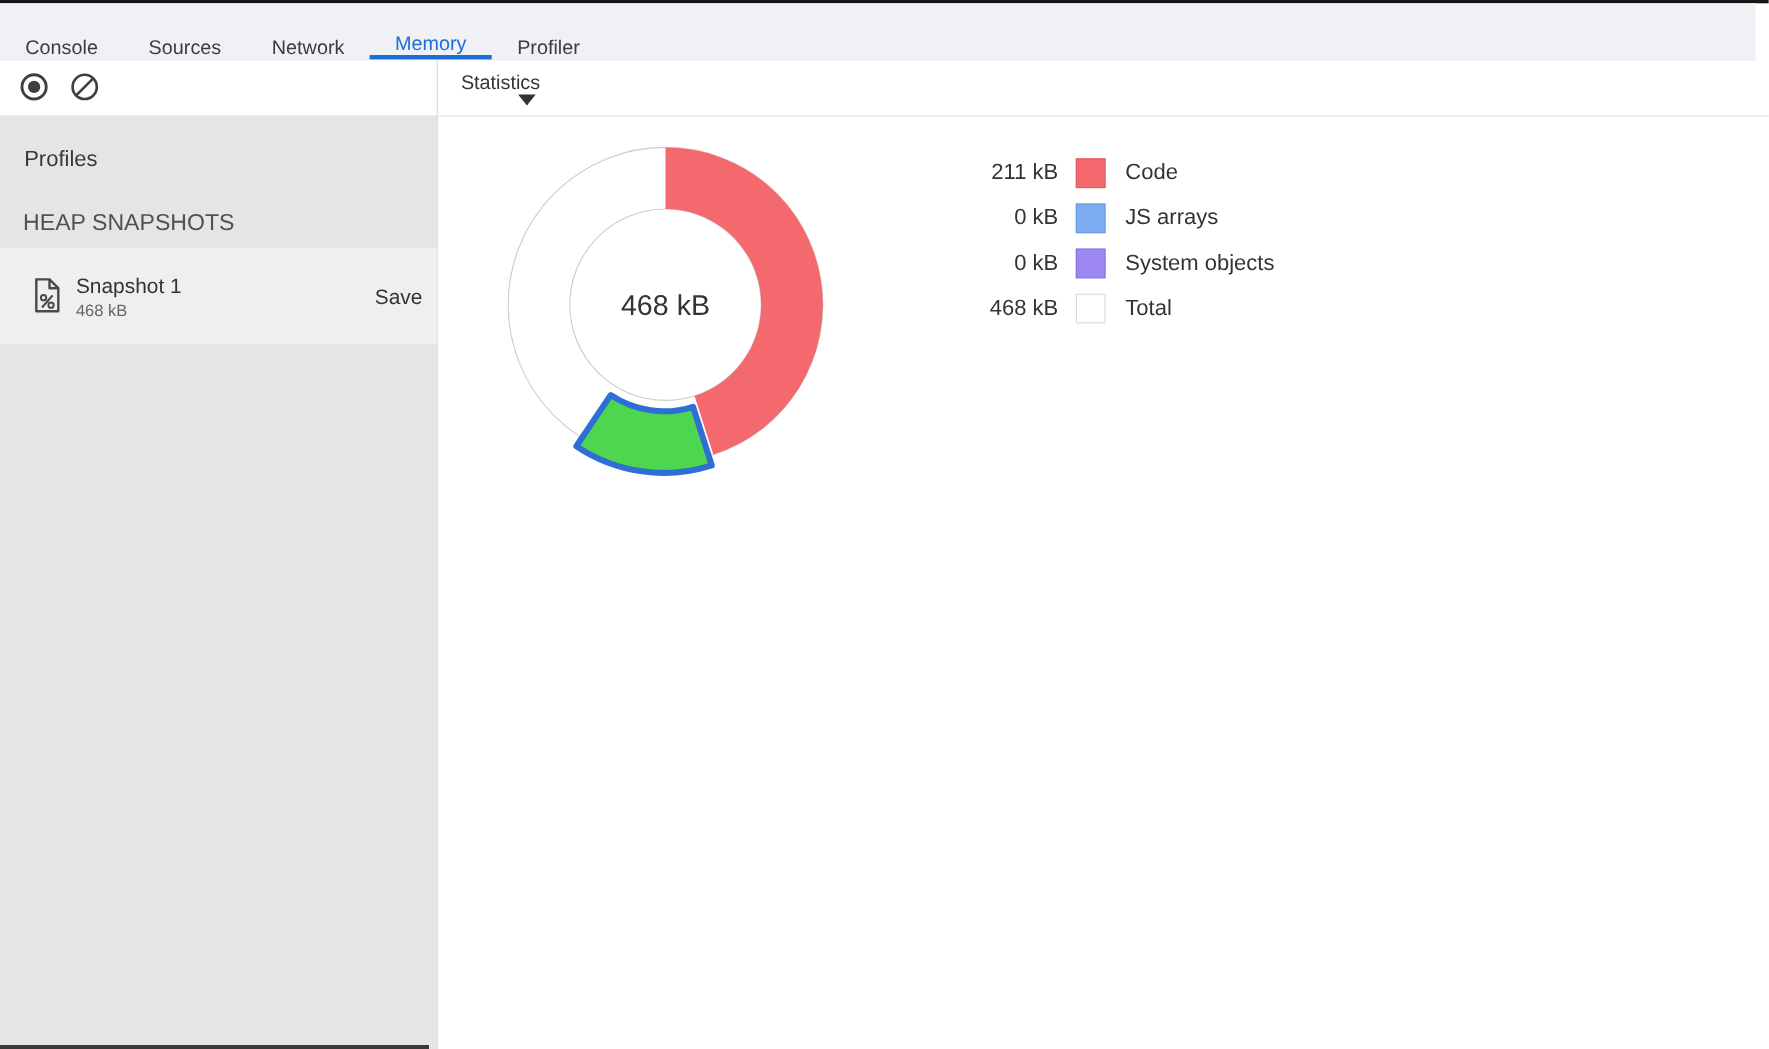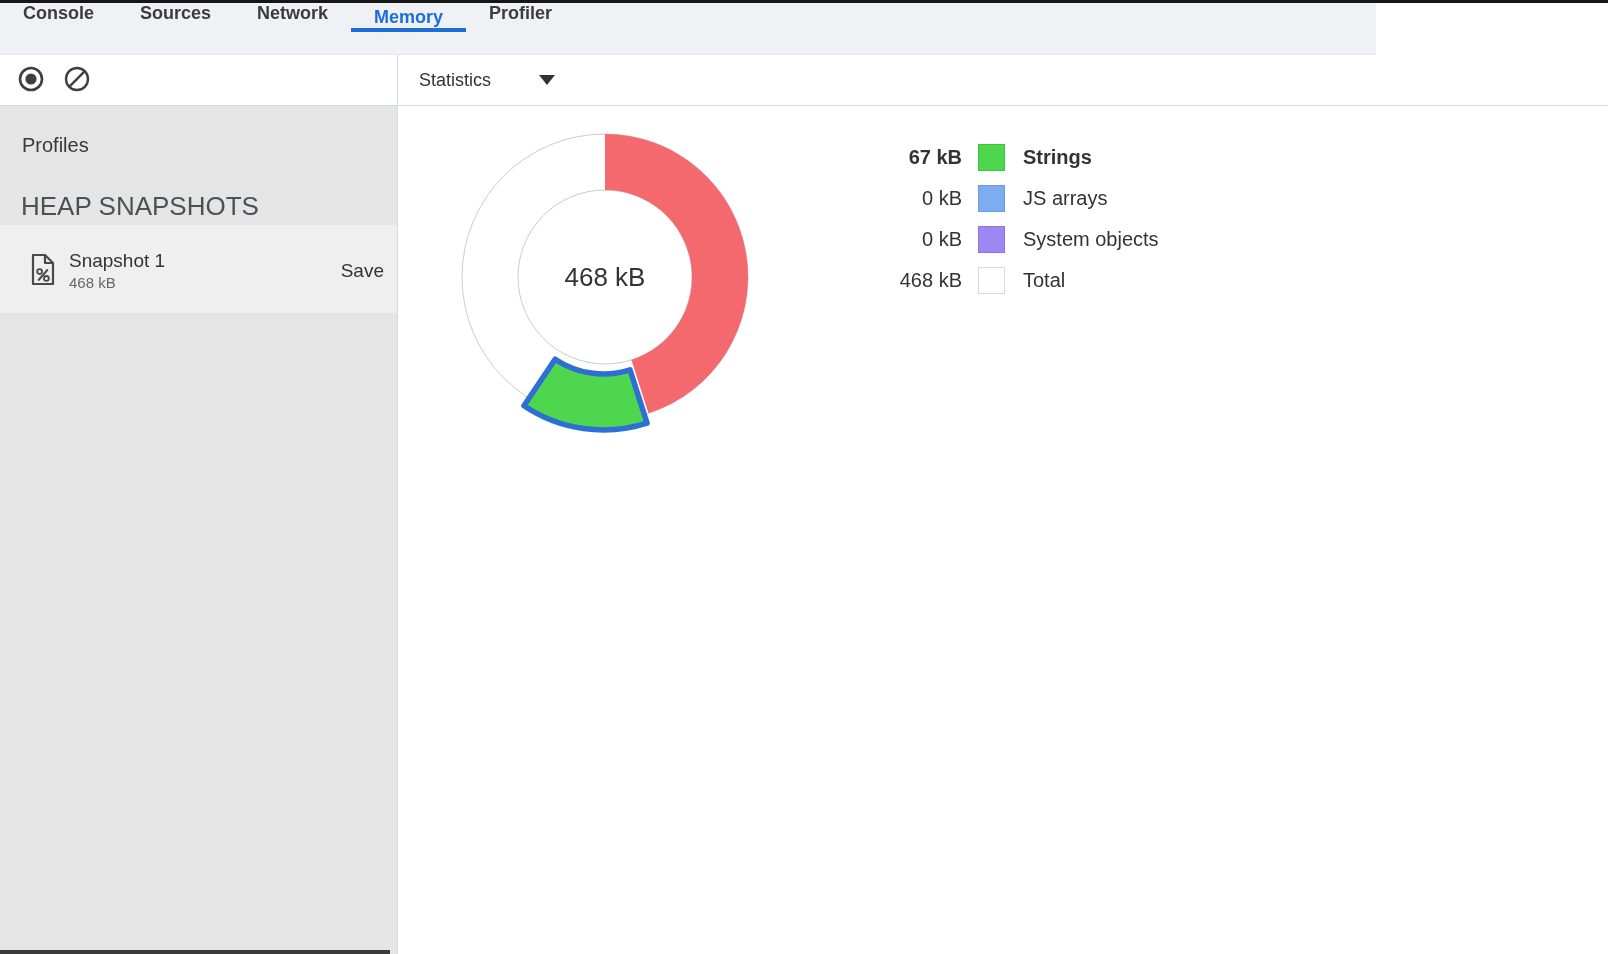--- a/index.html
+++ b/index.html
@@ -6,57 +6,57 @@
   body{
     width:1608px;height:954px;position:relative;overflow:hidden;
     background:#ffffff;font-family:"Liberation Sans",sans-serif;
     -webkit-font-smoothing:antialiased;
   }
   
   .top-strip{position:absolute;top:0;left:0;width:1608px;height:3px;background:#161616;}
 
   
   .tabbar{
-    position:absolute;top:3px;left:0;width:1376px;height:52px;
-    background:#eff1f5;display:flex;align-items:flex-start;
-    border-bottom:1px solid #e2e8f2;box-sizing:border-box;font-weight:bold;
+    position:absolute;top:3px;left:0;width:1596px;height:52px;
+    background:#eff1f5;display:flex;align-items:flex-end;
+    border-bottom:1px solid #e2e8f2;box-sizing:border-box;
   }
   .tab{
     display:flex;align-items:center;padding:0 23px;font-size:18px;color:#3a3d40;
     box-sizing:border-box;cursor:default;
   }
   .tab.active{color:#1a6fd8;border-bottom:4px solid #1a6fd8;padding-top:4px;}
 
   
   .toolbar{
     position:absolute;top:55px;left:0;width:1608px;height:51px;
     background:#ffffff;border-bottom:1px solid #ccddee;box-sizing:border-box;
     display:flex;
   }
   .toolbar-left{
     width:398px;box-sizing:border-box;border-right:1px solid #ccddee;
     display:flex;align-items:center;gap:18px;padding-left:17px;
   }
   .icon-btn{width:28px;height:28px;display:flex;align-items:center;justify-content:center;background:none;border:none;padding:0;cursor:pointer;}
   .toolbar-right{flex:1;display:flex;align-items:center;padding-left:21px;}
-  .stats-dropdown{display:flex;align-items:center;cursor:pointer;}
+  .stats-dropdown{display:flex;align-items:center;cursor:pointer;flex-direction:column;}
   .stats-label{font-size:18px;color:#333;}
   .caret-down{
     width:0;height:0;margin-left:48px;
     border-left:8px solid transparent;border-right:8px solid transparent;
     border-top:10px solid #333;
   }
 
   
   .sidebar{
     position:absolute;top:106px;left:0;width:398px;height:848px;
     background:#e5e5e5;border-right:1px solid #ccddee;box-sizing:border-box;
   }
   .profiles-heading{position:absolute;left:22px;top:28px;font-size:20px;color:#37393c;}
-  .section-heading{position:absolute;left:21px;top:85px;font-size:26px;color:#4d5156;}
+  .section-heading{position:absolute;left:21px;top:85px;font-size:21px;color:#4d5156;}
   .snapshot-row{
     position:absolute;left:0;top:119px;width:397px;height:88px;background:#efefef;
     display:flex;align-items:center;box-sizing:border-box;padding:4px 13px 0 30px;cursor:pointer;
   }
   .snapshot-text{margin-left:13px;display:flex;flex-direction:column;line-height:1.15;}
   .snapshot-title{font-size:19px;color:#333;}
   .snapshot-size{font-size:15px;color:#666;margin-top:2px;}
   .save-link{margin-left:auto;font-size:19px;color:#333;cursor:pointer;}
   .sidebar-bottom-strip{position:absolute;left:0;bottom:0;width:390px;height:4px;background:#3a3a3a;}
 
@@ -153,24 +153,24 @@
     <svg id="donut-svg" width="316" height="316" viewBox="0 0 316 316">
         <circle cx="158" cy="158" r="143" fill="none" stroke="#cccccc" stroke-width="1"></circle>
         <circle cx="158" cy="158" r="87" fill="none" stroke="#cccccc" stroke-width="1"></circle>
         <path d="M 158.00 15.00 A 143 143 0 0 1 201.46 294.24 L 184.44 240.89 A 87 87 0 0 0 158.00 71.00 Z" fill="#f4696e"></path>
         <path d="M 201.46 294.24 A 143 143 0 0 1 78.35 276.77 L 109.54 230.26 A 87 87 0 0 0 184.44 240.89 Z" fill="#4fd64f" transform="translate(-1.41,9.90)" stroke="#2d6fd4" stroke-width="5.5" stroke-linejoin="round"></path>
       </svg>
     <div class="center-label">468 kB</div>
   </div>
 
   <div class="legend">
-    <div class="legend-row bold">
-      <span class="legend-value">67 kB</span>
-      <span class="legend-swatch" style="background: rgb(79, 214, 79); border-color: rgb(60, 196, 60);"></span>
-      <span class="legend-label">Strings</span>
+    <div class="legend-row">
+      <span class="legend-value">211 kB</span>
+      <span class="legend-swatch" style="background: rgb(244, 105, 110); border-color: rgb(227, 93, 98);"></span>
+      <span class="legend-label">Code</span>
     </div>
     <div class="legend-row">
       <span class="legend-value">0 kB</span>
       <span class="legend-swatch" style="background: rgb(126, 172, 241); border-color: rgb(106, 156, 228);"></span>
       <span class="legend-label">JS arrays</span>
     </div>
     <div class="legend-row">
       <span class="legend-value">0 kB</span>
       <span class="legend-swatch" style="background: rgb(157, 135, 243); border-color: rgb(139, 115, 232);"></span>
       <span class="legend-label">System objects</span>

